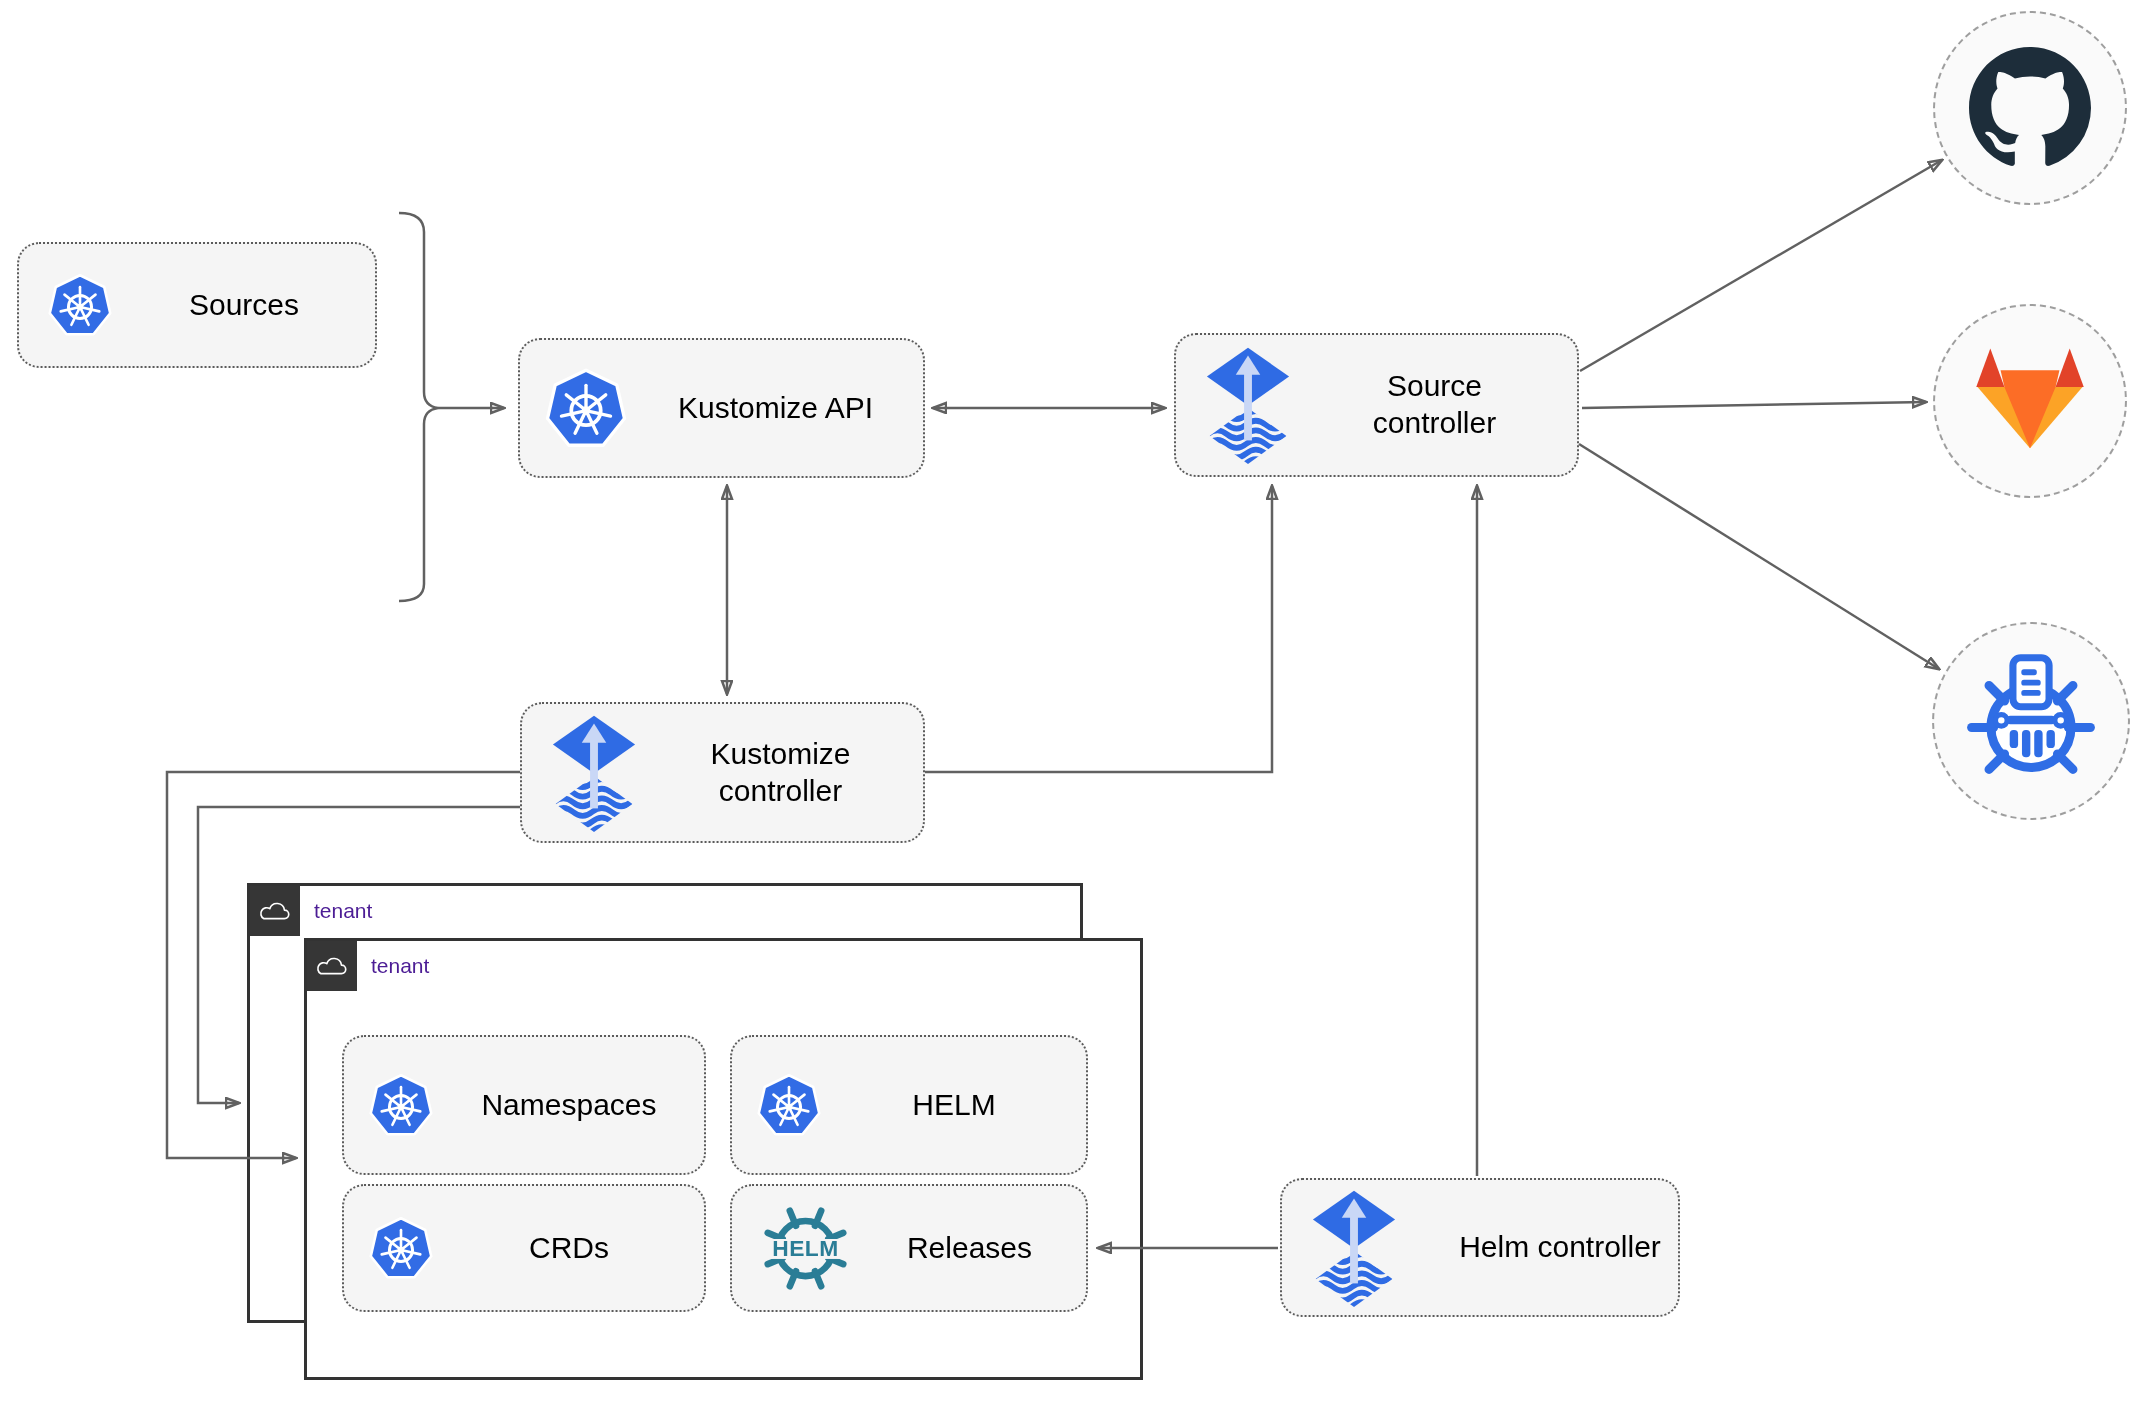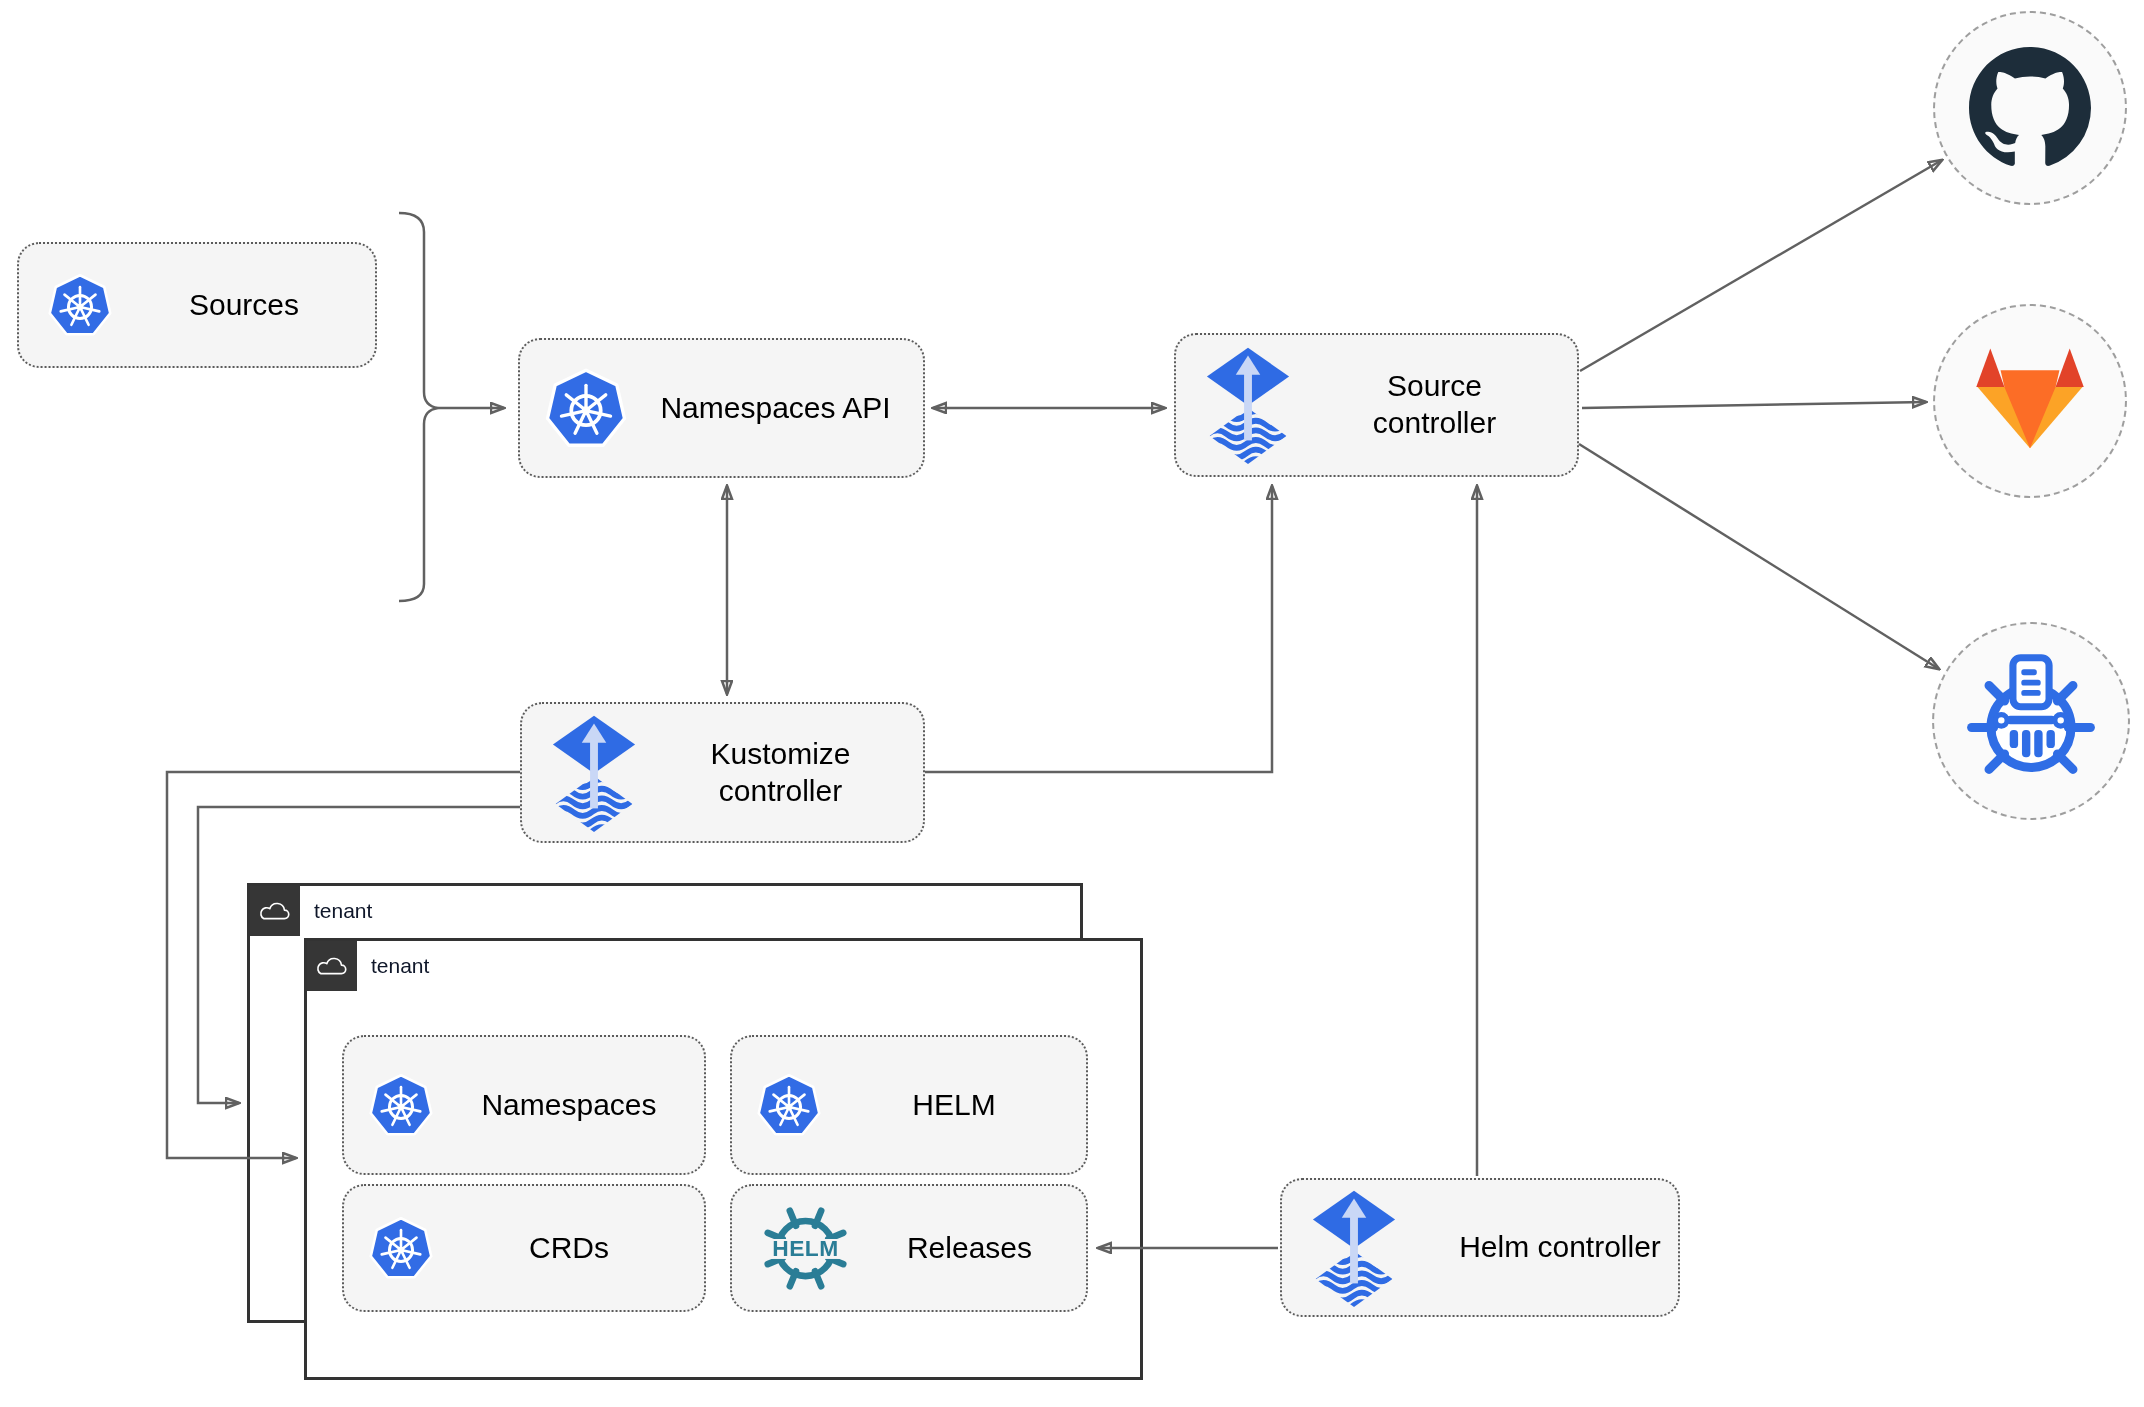--- a/index.html
+++ b/index.html
@@ -43,21 +43,21 @@
 .icon-helm{width:95px;height:95px;margin-left:26px;}
 
 
 .tenant-box{position:absolute;background:#ffffff;border:3px solid var(--tenant-border);}
 .tenant-back{z-index:1;}
 .tenant-front{z-index:2;}
 .tenant-header{display:flex;align-items:center;}
 .tenant-badge{width:50px;height:50px;background:var(--tenant-badge);
   display:flex;align-items:center;justify-content:center;flex:0 0 auto;}
 .tenant-badge svg{width:36px;height:26px;display:block;}
-.tenant-label{margin-left:14px;font-size:21px;color:#0f172a;}
+.tenant-label{margin-left:14px;font-size:21px;color:#4c1d95;}
 
 
 .ext-circle{position:absolute;border-radius:50%;z-index:3;
   background:var(--circle-fill);border:2.5px dashed var(--circle-border);
   display:flex;align-items:center;justify-content:center;}
 .ext-circle svg{display:block;}
 </style>
 </head>
 <body>
 
@@ -185,21 +185,21 @@
     <span class="label"><span class="label-text">Sources</span></span>
   </div>
 
 
   <div class="node" style="left:518px;top:338px;width:407px;height:140px;">
     <span class="icon icon-k8s-md">
       <svg viewBox="0 0 100 100">
           <use href="#sym-k8s"></use>
         </svg>
       </span>
-    <span class="label"><span class="label-text">Namespaces API</span></span>
+    <span class="label"><span class="label-text">Kustomize API</span></span>
   </div>
 
   <div class="node" style="left:1174px;top:333px;width:405px;height:144px;">
     <span class="icon icon-flux">
       <svg viewBox="0 0 100 135">
           <use href="#sym-flux"></use>
         </svg>
       </span>
     <span class="label"><span class="label-text wrap2">Source controller</span></span>
   </div>

